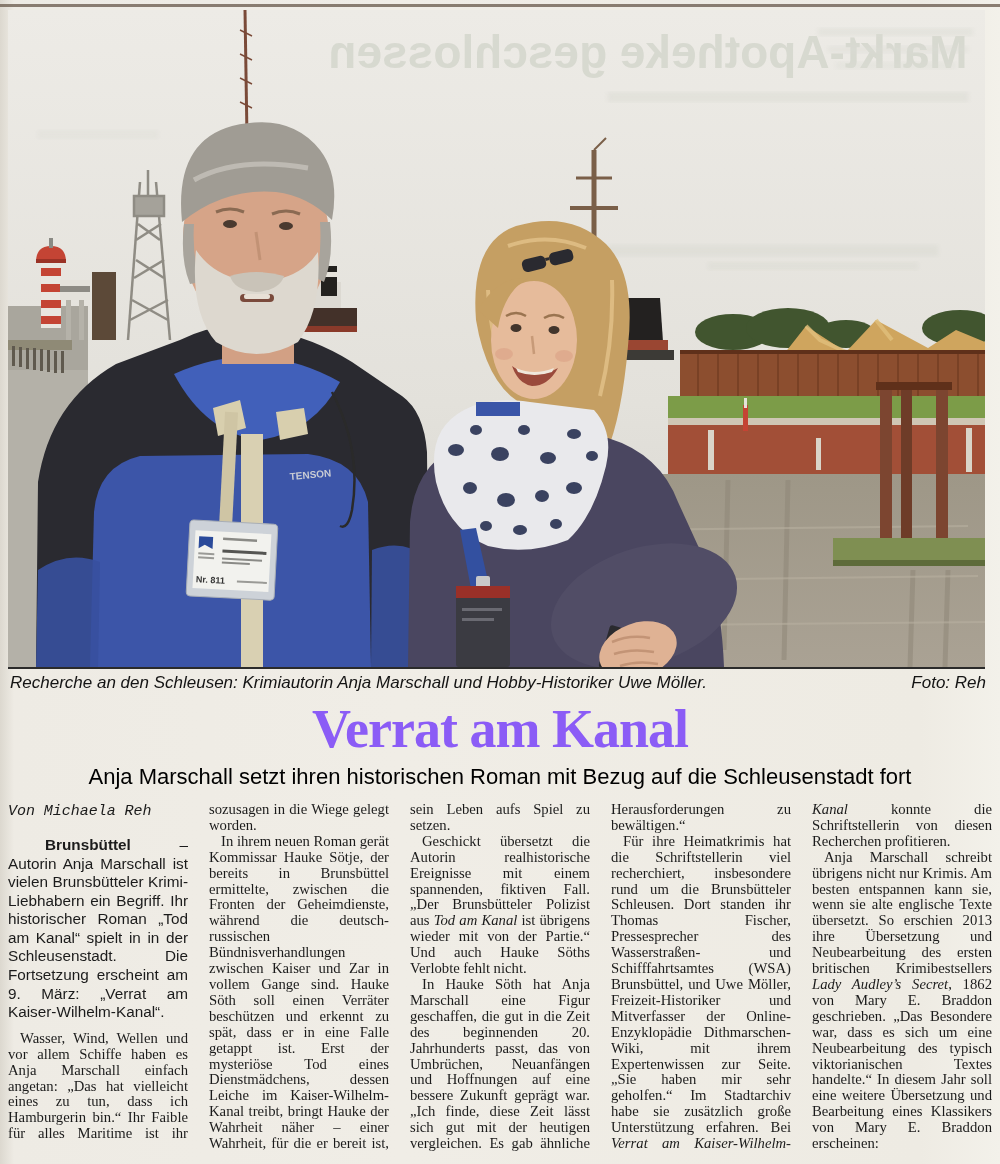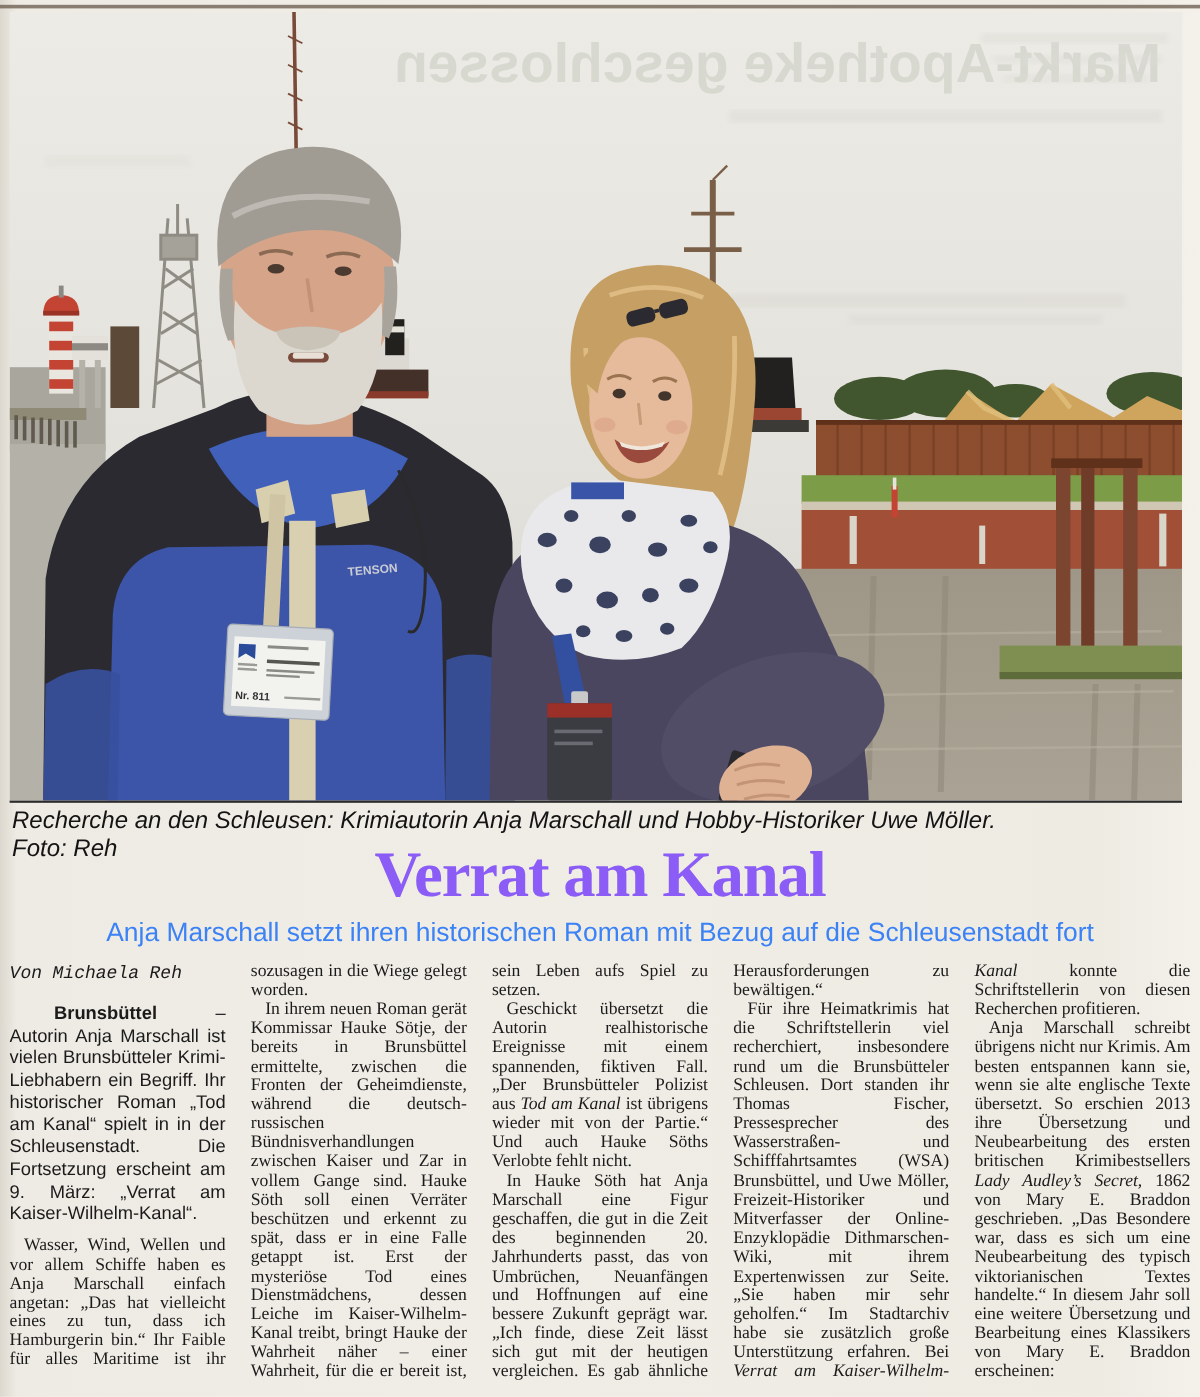--- a/index.html
+++ b/index.html
@@ -7,26 +7,26 @@
     width:1000px;height:1164px;position:relative;overflow:hidden;
     background:linear-gradient(90deg,#dcd8cf 0px,#eeebe4 14px,#f0ede6 400px,#eeebe3 920px,#f3f1ea 1000px);
     font-family:"Liberation Serif",serif;color:#1b1b1b;
   }
   .scan-top-line{position:absolute;left:0;top:4px;width:1000px;height:3px;background:#6f6052;opacity:.8;}
   
   .photo{position:absolute;left:8px;top:10px;width:977px;height:657px;border-bottom:2px solid #2b2b2b;background:#e7e5e0;}
   .photo svg{display:block;}
   
   .caption-row{position:absolute;left:10px;top:673px;width:976px;display:flex;justify-content:space-between;
-    font-family:"Liberation Sans",sans-serif;font-style:italic;font-size:20px;color:#141414;flex-direction:column;}
+    font-family:"Liberation Sans",sans-serif;font-style:italic;font-size:17px;color:#141414;}
   
   .headline{position:absolute;left:0;top:698px;width:1000px;text-align:center;
     font-family:"Liberation Serif",serif;font-weight:700;font-size:54px;letter-spacing:-1px;color:#8b5cf6;}
   .subheadline{position:absolute;left:0;top:764px;width:1000px;text-align:center;
-    font-family:"Liberation Sans",sans-serif;font-size:22px;color:#3b82f6;}
+    font-family:"Liberation Sans",sans-serif;font-size:22px;color:#000000;}
   
   .article-body{
     position:absolute;left:8px;top:802px;width:984px;height:360px;overflow:hidden;
     column-count:5;column-gap:21px;column-fill:auto;
     font-size:14.7px;line-height:15.9px;text-align:justify;
     hyphens:auto;-webkit-hyphens:auto;word-spacing:-0.2px;
   }
   .article-body p{margin:0;}
   p.byline{font-family:Liberation Mono, monospace;font-style:italic;font-size:15px;margin:2px 0 16px 0;text-align:left;}
   p.lead{font-family:"Liberation Sans",sans-serif;font-size:15.3px;line-height:18.6px;margin-bottom:9px;}

